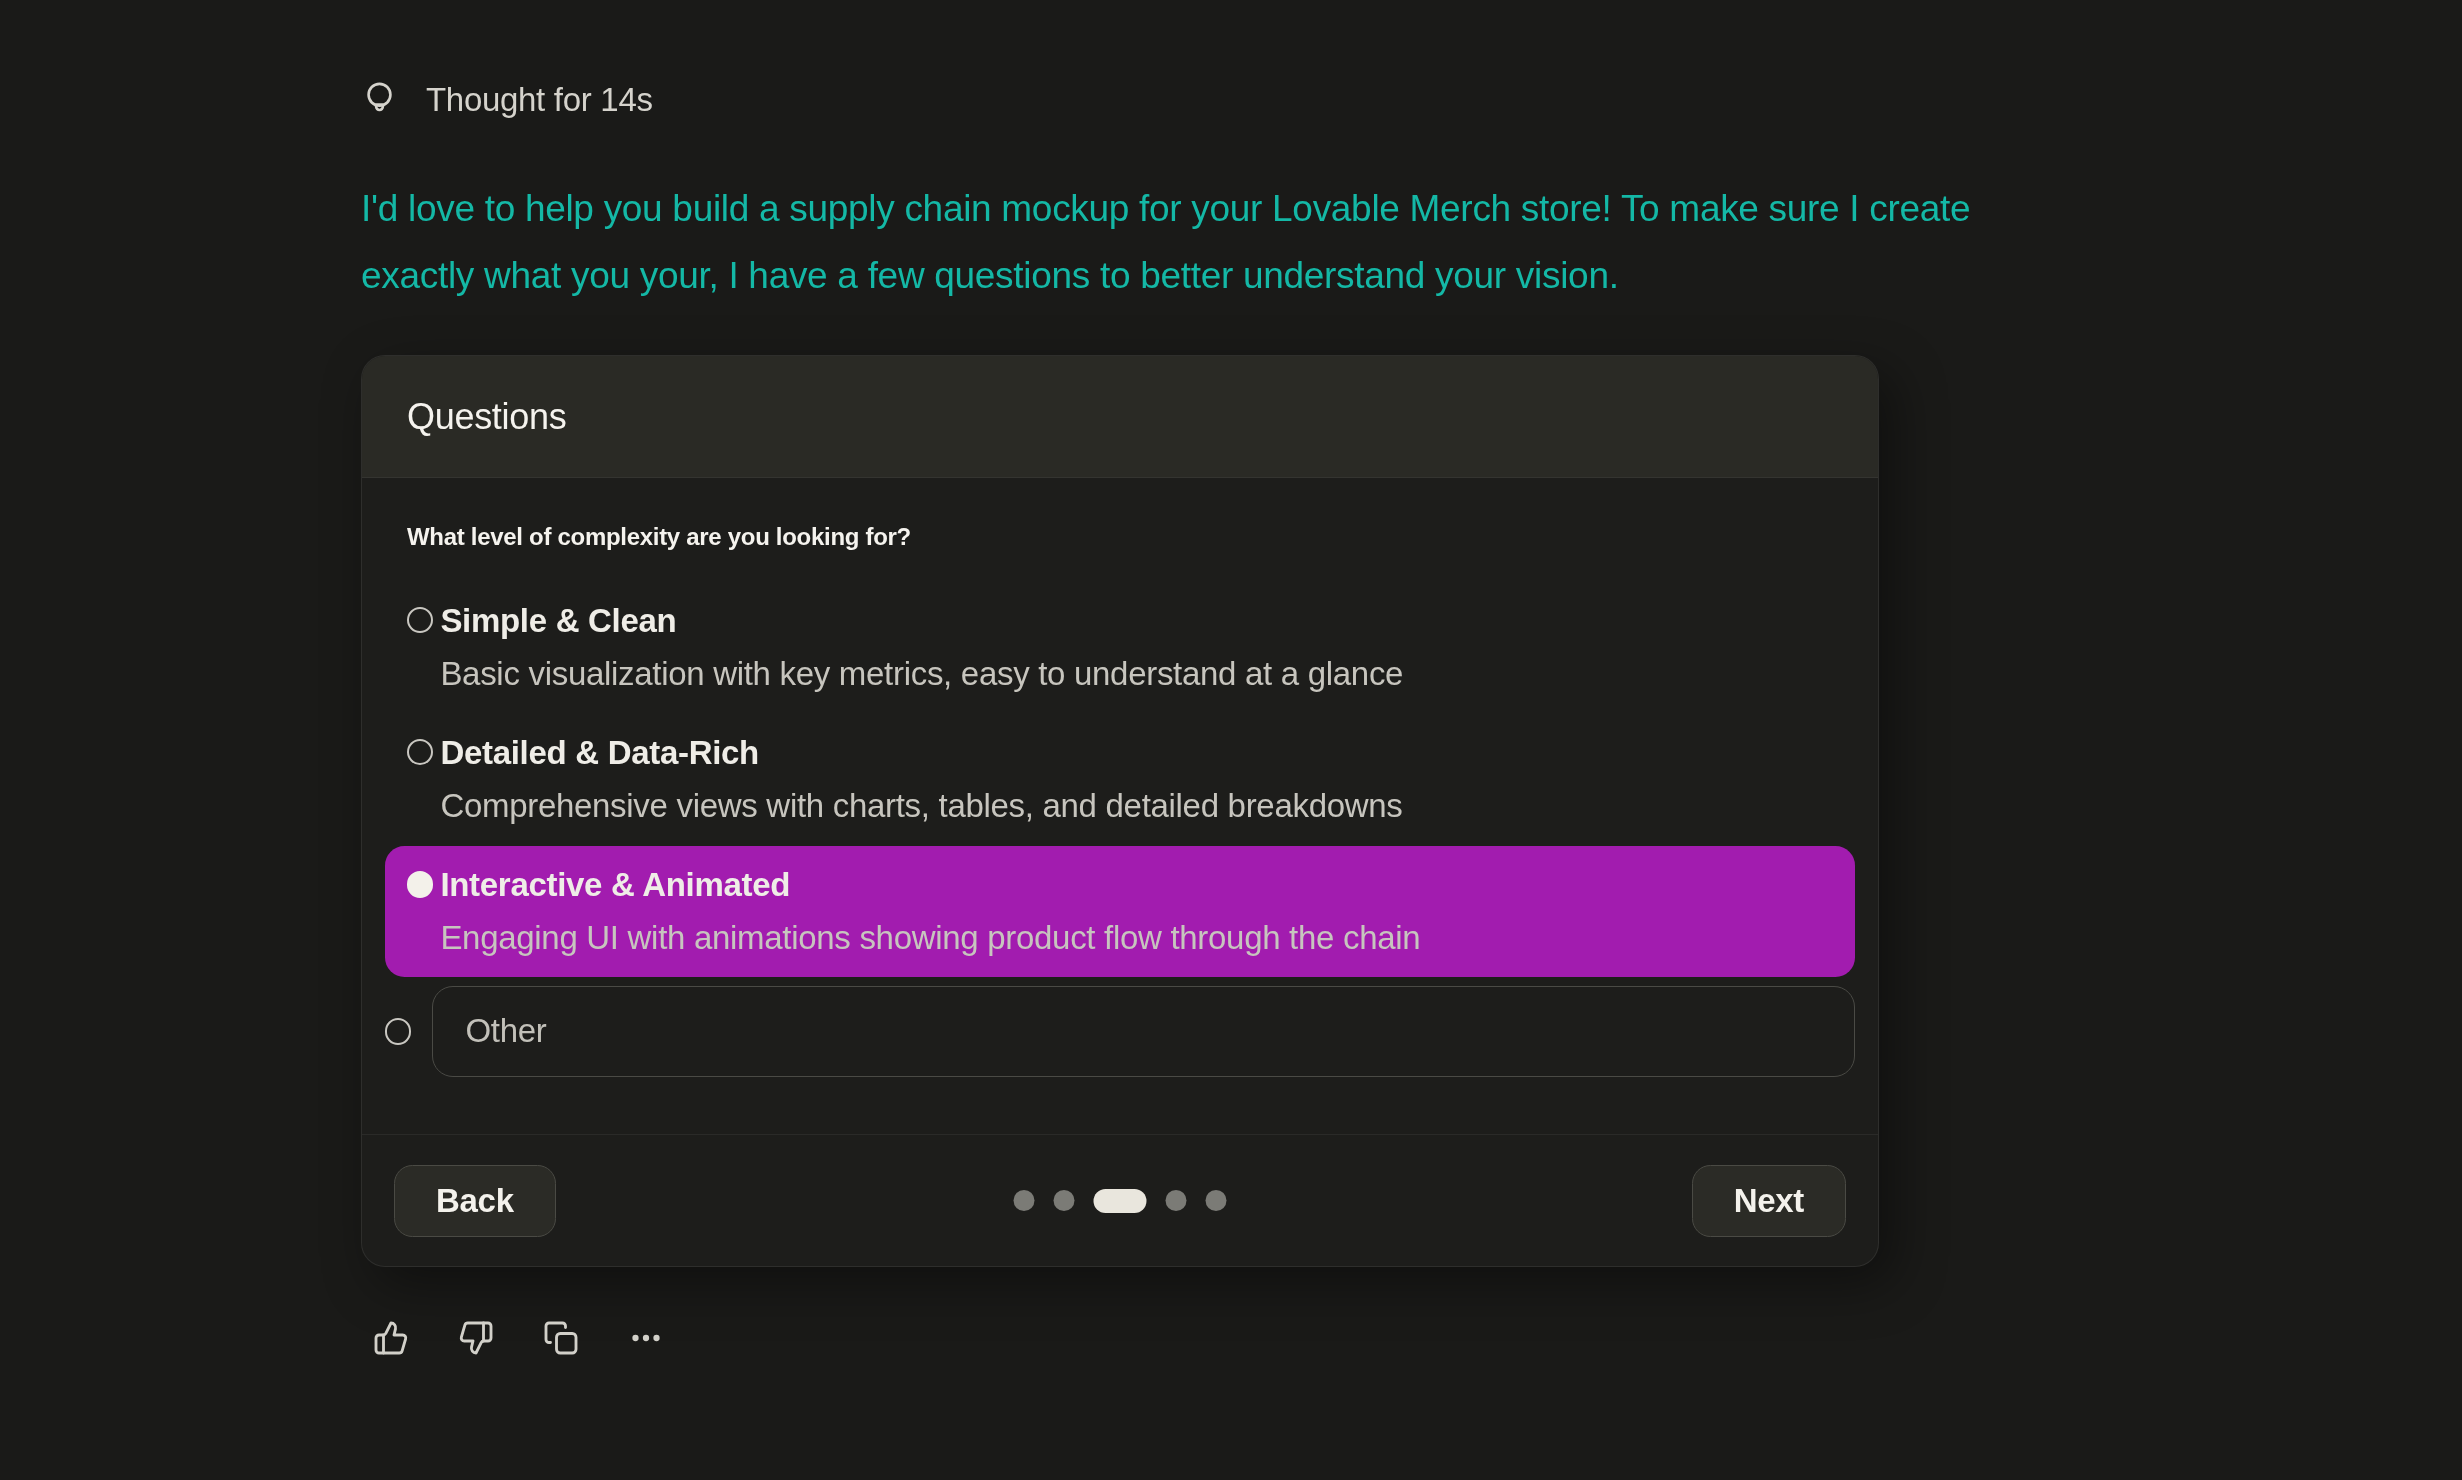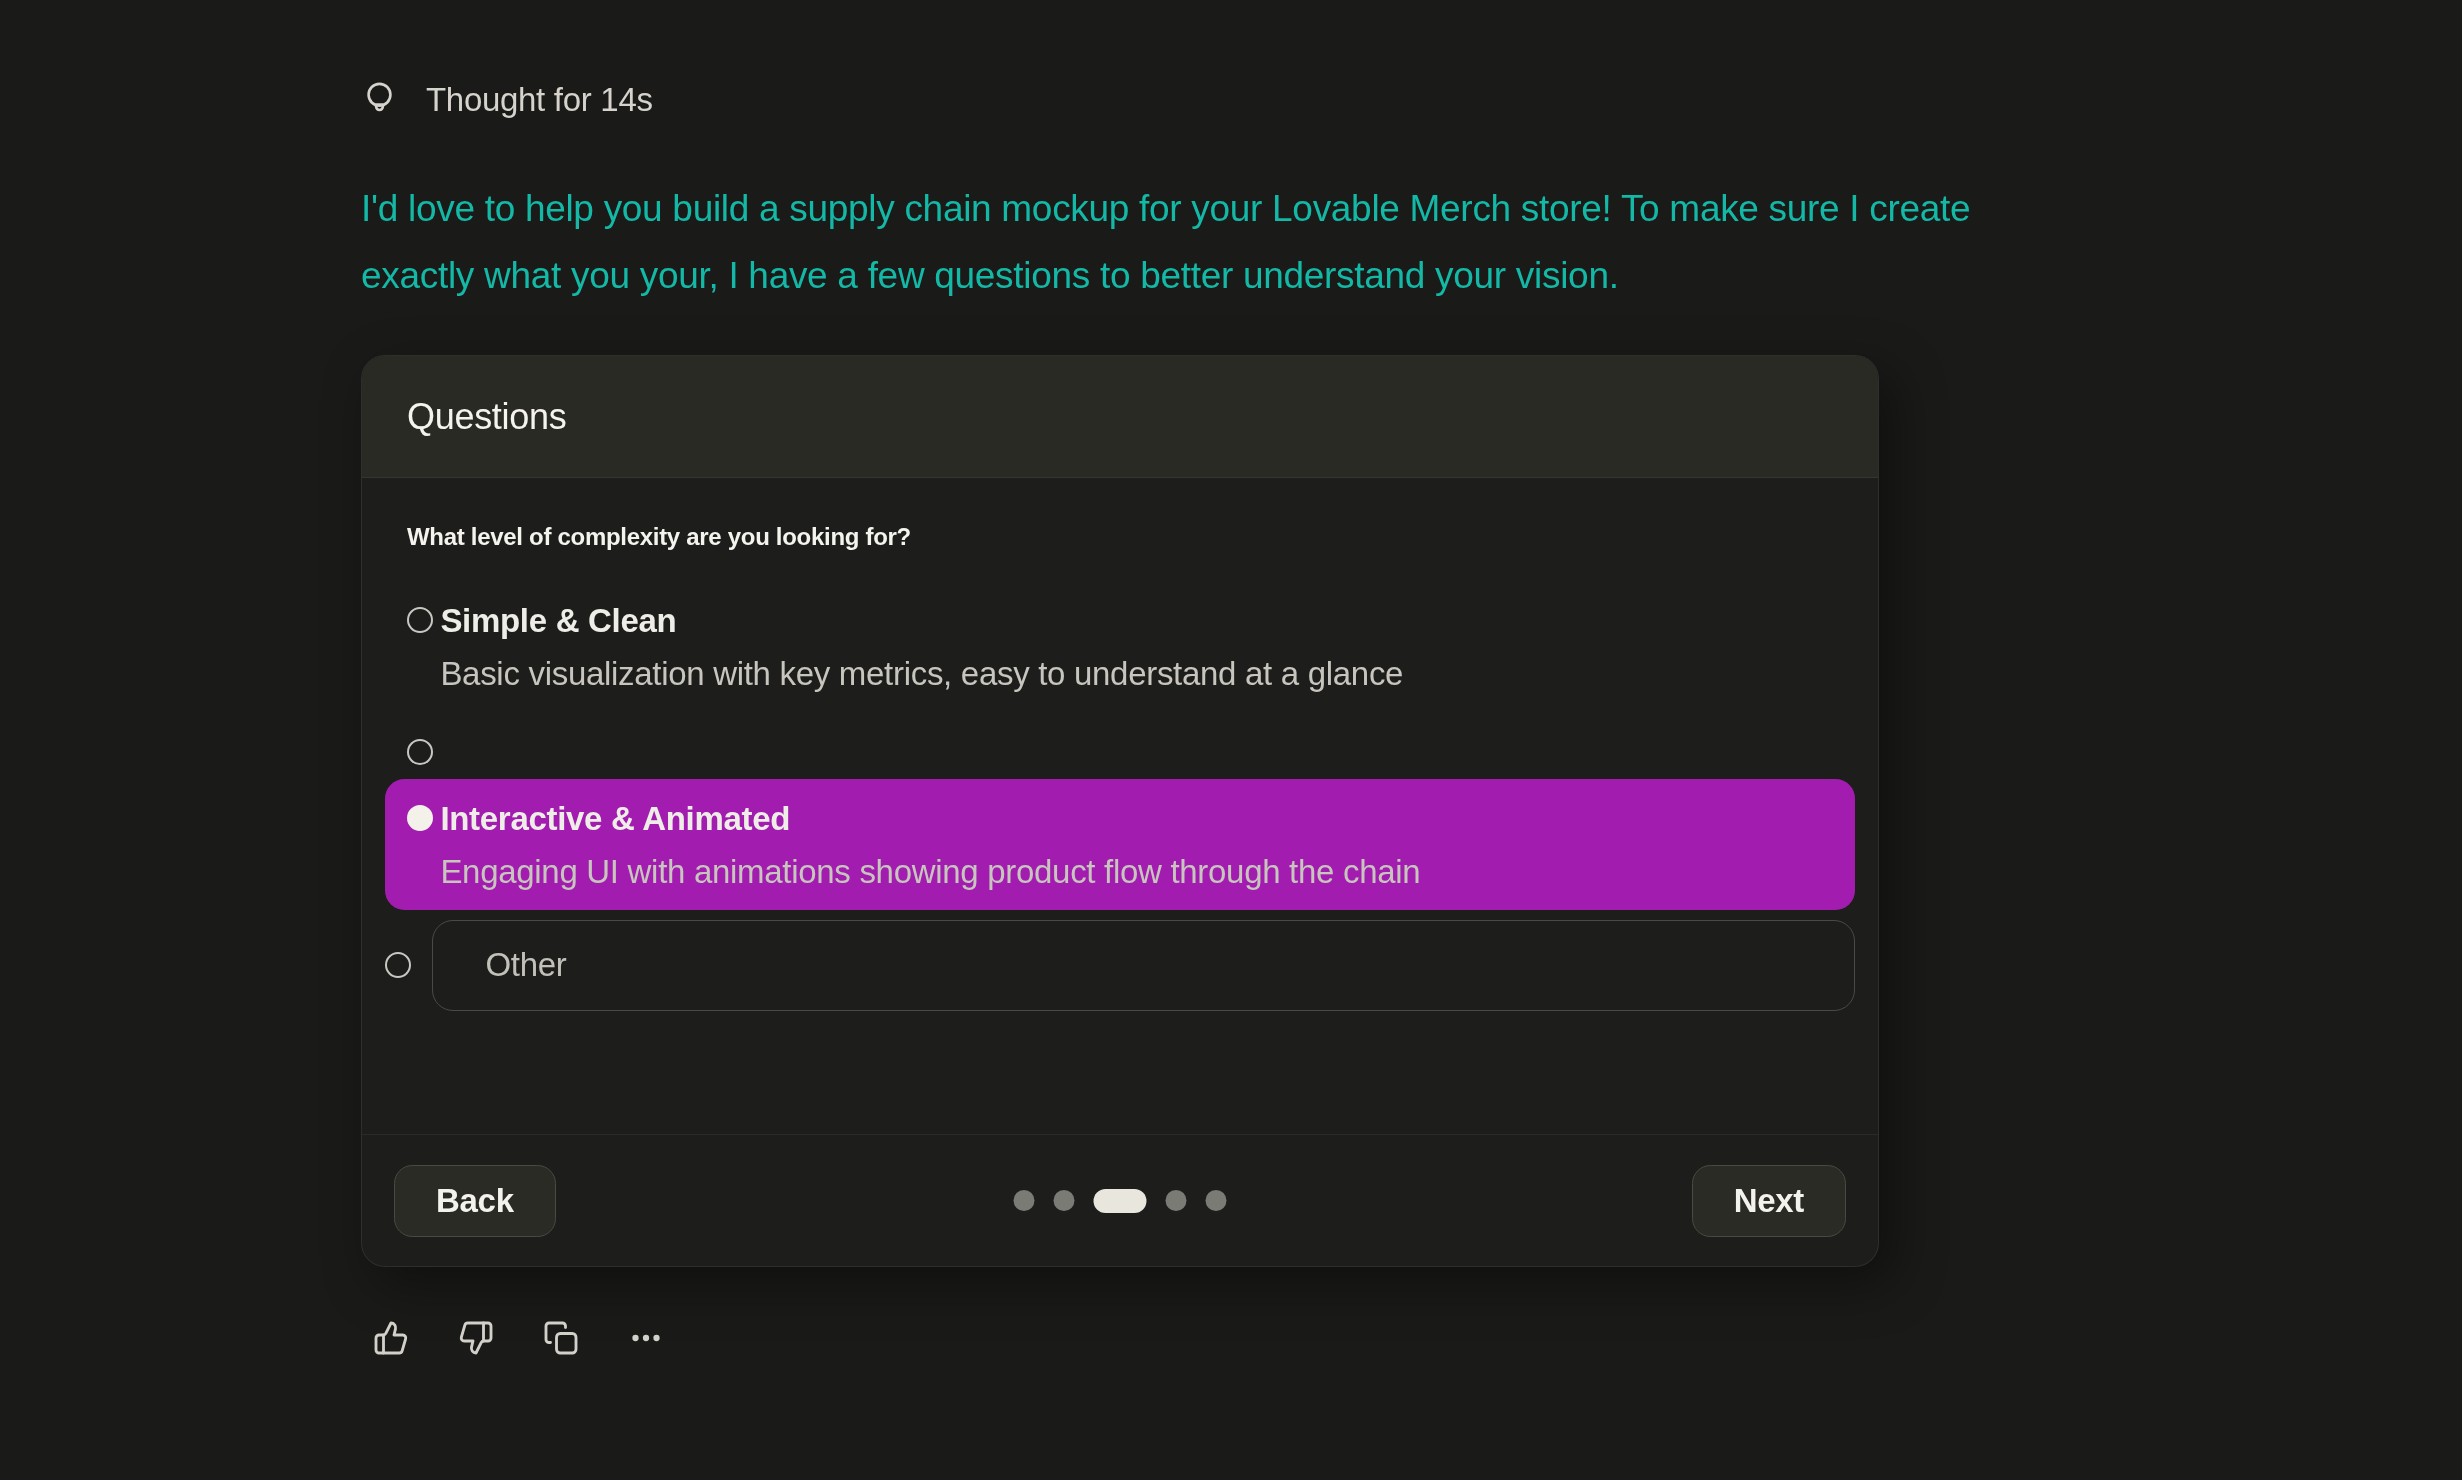--- a/index.html
+++ b/index.html
@@ -74,21 +74,21 @@
     display: flex; align-items: center; gap: 21px;
     margin-top: 9.2px; padding: 0;
   }
   .option-other .radio { margin-top: 0; }
   .other-input {
     flex: 1; height: 91px;
     background: transparent;
     border: 1.7px solid #4a4a45; border-radius: 21px;
     font-family: "Liberation Sans", sans-serif;
     font-size: 33px; color: #e6e4dd; letter-spacing: -0.3px;
-    padding: 0 52px; outline: none;
+    padding: 0 32px; outline: none;
   }
   .other-input::placeholder { color: #c2c0b9; opacity: 1; }
 
   .card-footer {
     flex: none; height: 132px;
     border-top: 1.1px solid rgba(255,255,255,0.06);
     display: flex; align-items: center; justify-content: space-between;
     padding: 0 32px; position: relative;
   }
   .nav-button {
@@ -146,20 +146,24 @@
     <div class="option">
       <span class="radio"></span>
       <span class="option-text">
         <span class="option-title">Simple &amp; Clean</span>
         <span class="option-desc">Basic visualization with key metrics, easy to understand at a glance</span>
       </span>
     </div>
 
     <div class="option">
       <span class="radio"></span>
+      <span class="option-text">
+        <span class="option-title">Detailed &amp; Data-Rich</span>
+        <span class="option-desc">Comprehensive views with charts, tables, and detailed breakdowns</span>
+      </span>
     </div>
 
     <div class="option selected">
       <span class="radio"></span>
       <span class="option-text">
         <span class="option-title">Interactive &amp; Animated</span>
         <span class="option-desc">Engaging UI with animations showing product flow through the chain</span>
       </span>
     </div>
 

